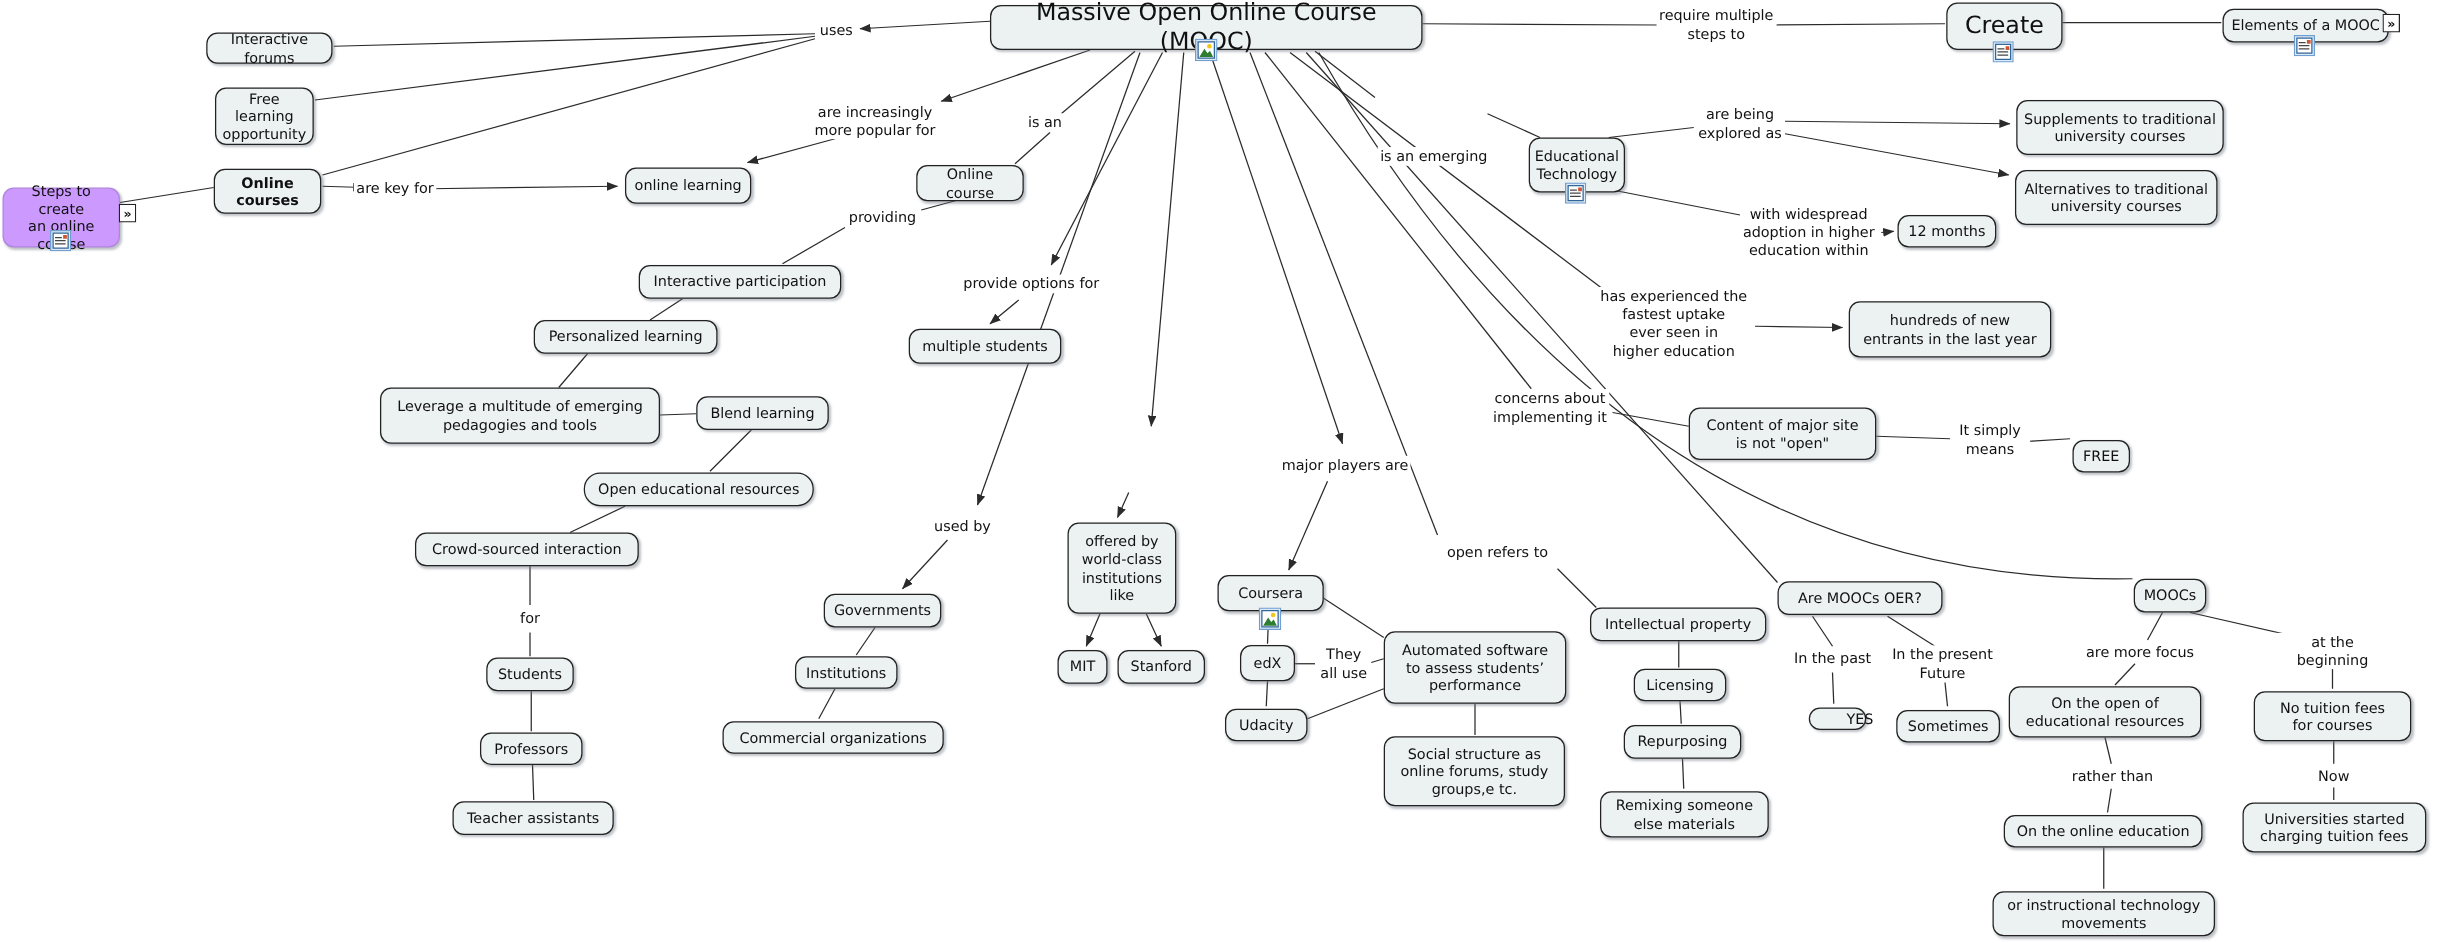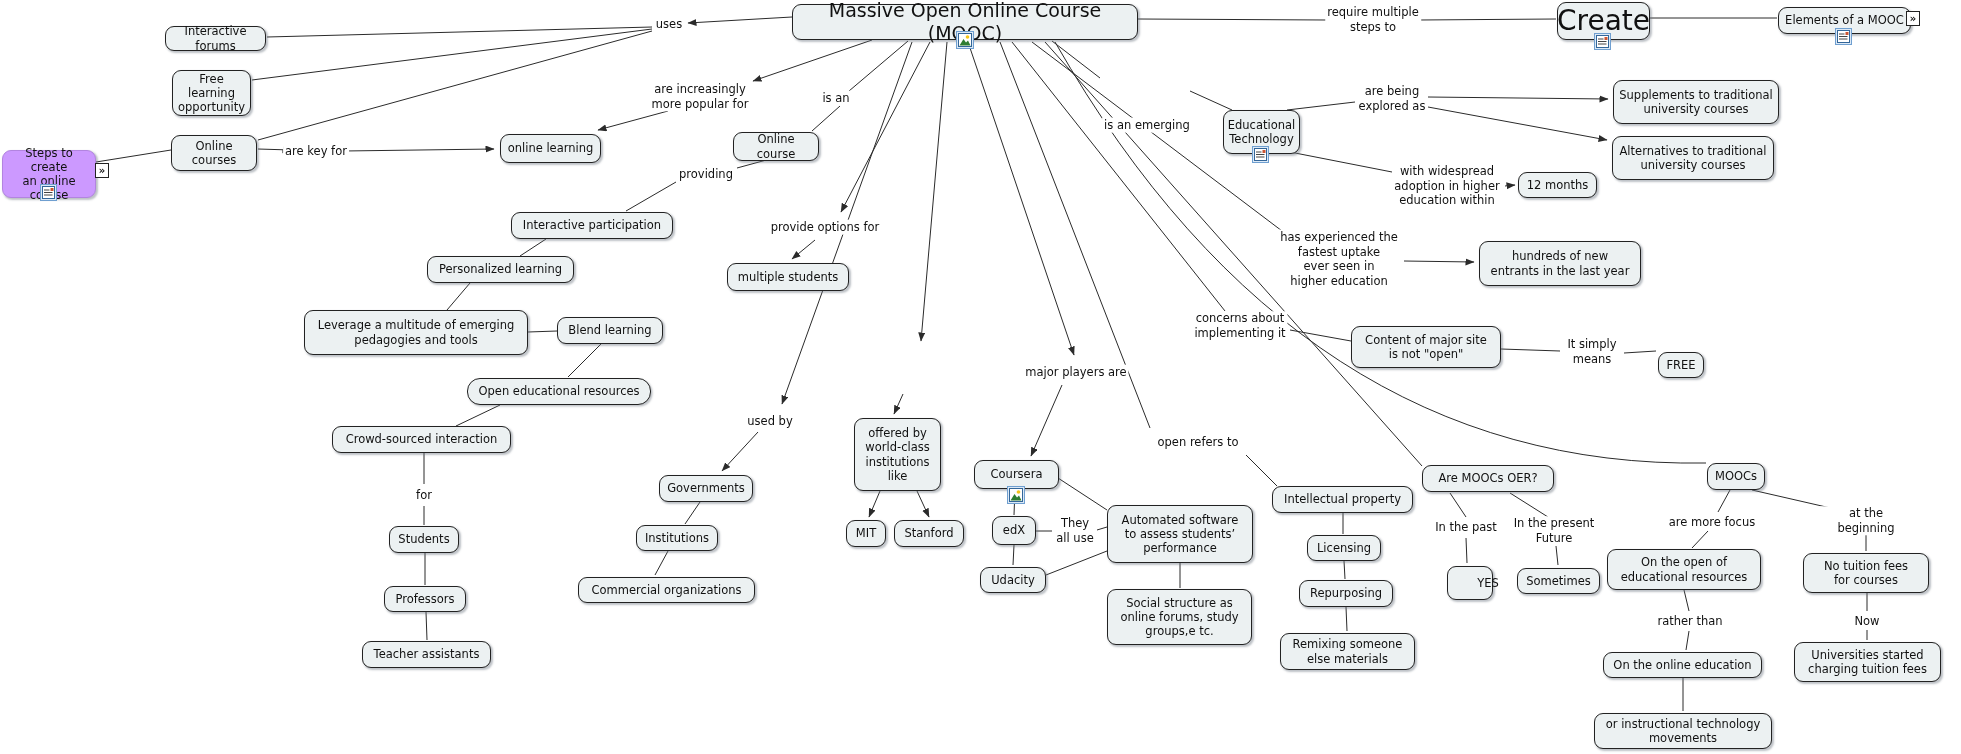--- a/index.html
+++ b/index.html
@@ -6,21 +6,21 @@
   html,body{margin:0;padding:0;background:#fff;}
   .canvas{position:relative;overflow:hidden;background:#fff;
           font-family:"DejaVu Sans","Liberation Sans",sans-serif;color:#111;}
   .edges{position:absolute;left:0;top:0;z-index:1;}
   .node{position:absolute;box-sizing:border-box;z-index:2;
         background:#ecf1f2;border:1px solid #222;border-radius:9px;
         display:flex;align-items:center;justify-content:center;text-align:center;
         font-size:11.5px;line-height:1.22;white-space:pre-line;padding:1px 4px;
         box-shadow:1.5px 1.5px 2px rgba(110,120,130,.45);cursor:default;}
   .node.title{font-size:19px;}
-  .node.big{font-size:28px;}
+  .node.big{font-size:19px;}
   .node.highlight{background:#cc99ff;border:1px solid #b284e0;}
   .link-label{position:absolute;transform:translate(-50%,-50%);z-index:3;
               background:#fff;font-size:11.5px;line-height:1.28;text-align:center;
               white-space:pre-line;padding:0 2px;}
   .icon{position:absolute;z-index:4;line-height:0;cursor:pointer;}
 </style>
 </head>
 <body>
 
 <div class="canvas" id="canvas" style="width: 1961px; height: 754px; background: rgb(255, 255, 255);">
@@ -104,21 +104,21 @@
       <line x1="1689" y1="631" x2="1686" y2="650" stroke="#2b2b2b" stroke-width="1"></line>
       <line x1="1683" y1="678" x2="1683" y2="711" stroke="#2b2b2b" stroke-width="1"></line>
       <line x1="1752" y1="490" x2="1848" y2="512" stroke="#2b2b2b" stroke-width="1"></line>
       <line x1="1866" y1="530" x2="1866" y2="551" stroke="#2b2b2b" stroke-width="1"></line>
       <line x1="1867" y1="593" x2="1867" y2="611" stroke="#2b2b2b" stroke-width="1"></line>
       <line x1="1867" y1="630" x2="1867" y2="640" stroke="#2b2b2b" stroke-width="1"></line>
     </svg>
     <div class="node" style="left: 165px; top: 26px; width: 101px; height: 25px;">Interactive forums</div>
     <div class="node" style="left: 172px; top: 70px; width: 79px; height: 46px;">Free learning
 opportunity</div>
-    <div class="node" style="left: 171px; top: 135px; width: 86px; height: 36px;">Online courses</div>
+    <div class="node" style="left: 171px; top: 135px; width: 86px; height: 36px; font-weight: bold;">Online courses</div>
     <div class="node highlight" style="left: 2px; top: 150px; width: 94px; height: 48px;">Steps to create
 an online course</div>
     <div class="node" style="left: 500px; top: 134px; width: 101px; height: 29px;">online learning</div>
     <div class="node title" style="left: 792px; top: 4px; width: 346px; height: 36px;">Massive Open Online Course (MOOC)</div>
     <div class="node big" style="left: 1557px; top: 2px; width: 93px; height: 38px;">Create</div>
     <div class="node" style="left: 1778px; top: 7px; width: 133px; height: 27px;">Elements of a MOOC</div>
     <div class="node" style="left: 733px; top: 132px; width: 86px; height: 29px;">Online course</div>
     <div class="node" style="left: 1223px; top: 110px; width: 77px; height: 44px;">Educational
 Technology</div>
     <div class="node" style="left: 1613px; top: 80px; width: 166px; height: 44px;">Supplements to traditional
@@ -159,21 +159,21 @@
 performance</div>
     <div class="node" style="left: 1107px; top: 589px; width: 145px; height: 56px;">Social structure as
 online forums, study
 groups,e tc.</div>
     <div class="node" style="left: 1272px; top: 486px; width: 141px; height: 27px;">Intellectual property</div>
     <div class="node" style="left: 1307px; top: 535px; width: 74px; height: 26px;">Licensing</div>
     <div class="node" style="left: 1299px; top: 580px; width: 94px; height: 27px;">Repurposing</div>
     <div class="node" style="left: 1280px; top: 633px; width: 135px; height: 37px;">Remixing someone
 else materials</div>
     <div class="node" style="left: 1422px; top: 465px; width: 132px; height: 27px;">Are MOOCs OER?</div>
-    <div class="node" style="left: 1447px; top: 566px; width: 42px; height: 34px; padding-left: 40px;">YES</div>
+    <div class="node" style="left: 1447px; top: 566px; width: 42px; height: 18px; padding-left: 40px;">YES</div>
     <div class="node" style="left: 1517px; top: 568px; width: 83px; height: 26px;">Sometimes</div>
     <div class="node" style="left: 1707px; top: 463px; width: 58px; height: 27px;">MOOCs</div>
     <div class="node" style="left: 1607px; top: 549px; width: 154px; height: 41px;">On the open of
 educational resources</div>
     <div class="node" style="left: 1803px; top: 553px; width: 126px; height: 40px;">No tuition fees
 for courses</div>
     <div class="node" style="left: 1603px; top: 652px; width: 159px; height: 26px;">On the online education</div>
     <div class="node" style="left: 1794px; top: 642px; width: 147px; height: 40px;">Universities started
 charging tuition fees</div>
     <div class="node" style="left: 1594px; top: 713px; width: 178px; height: 36px;">or instructional technology

